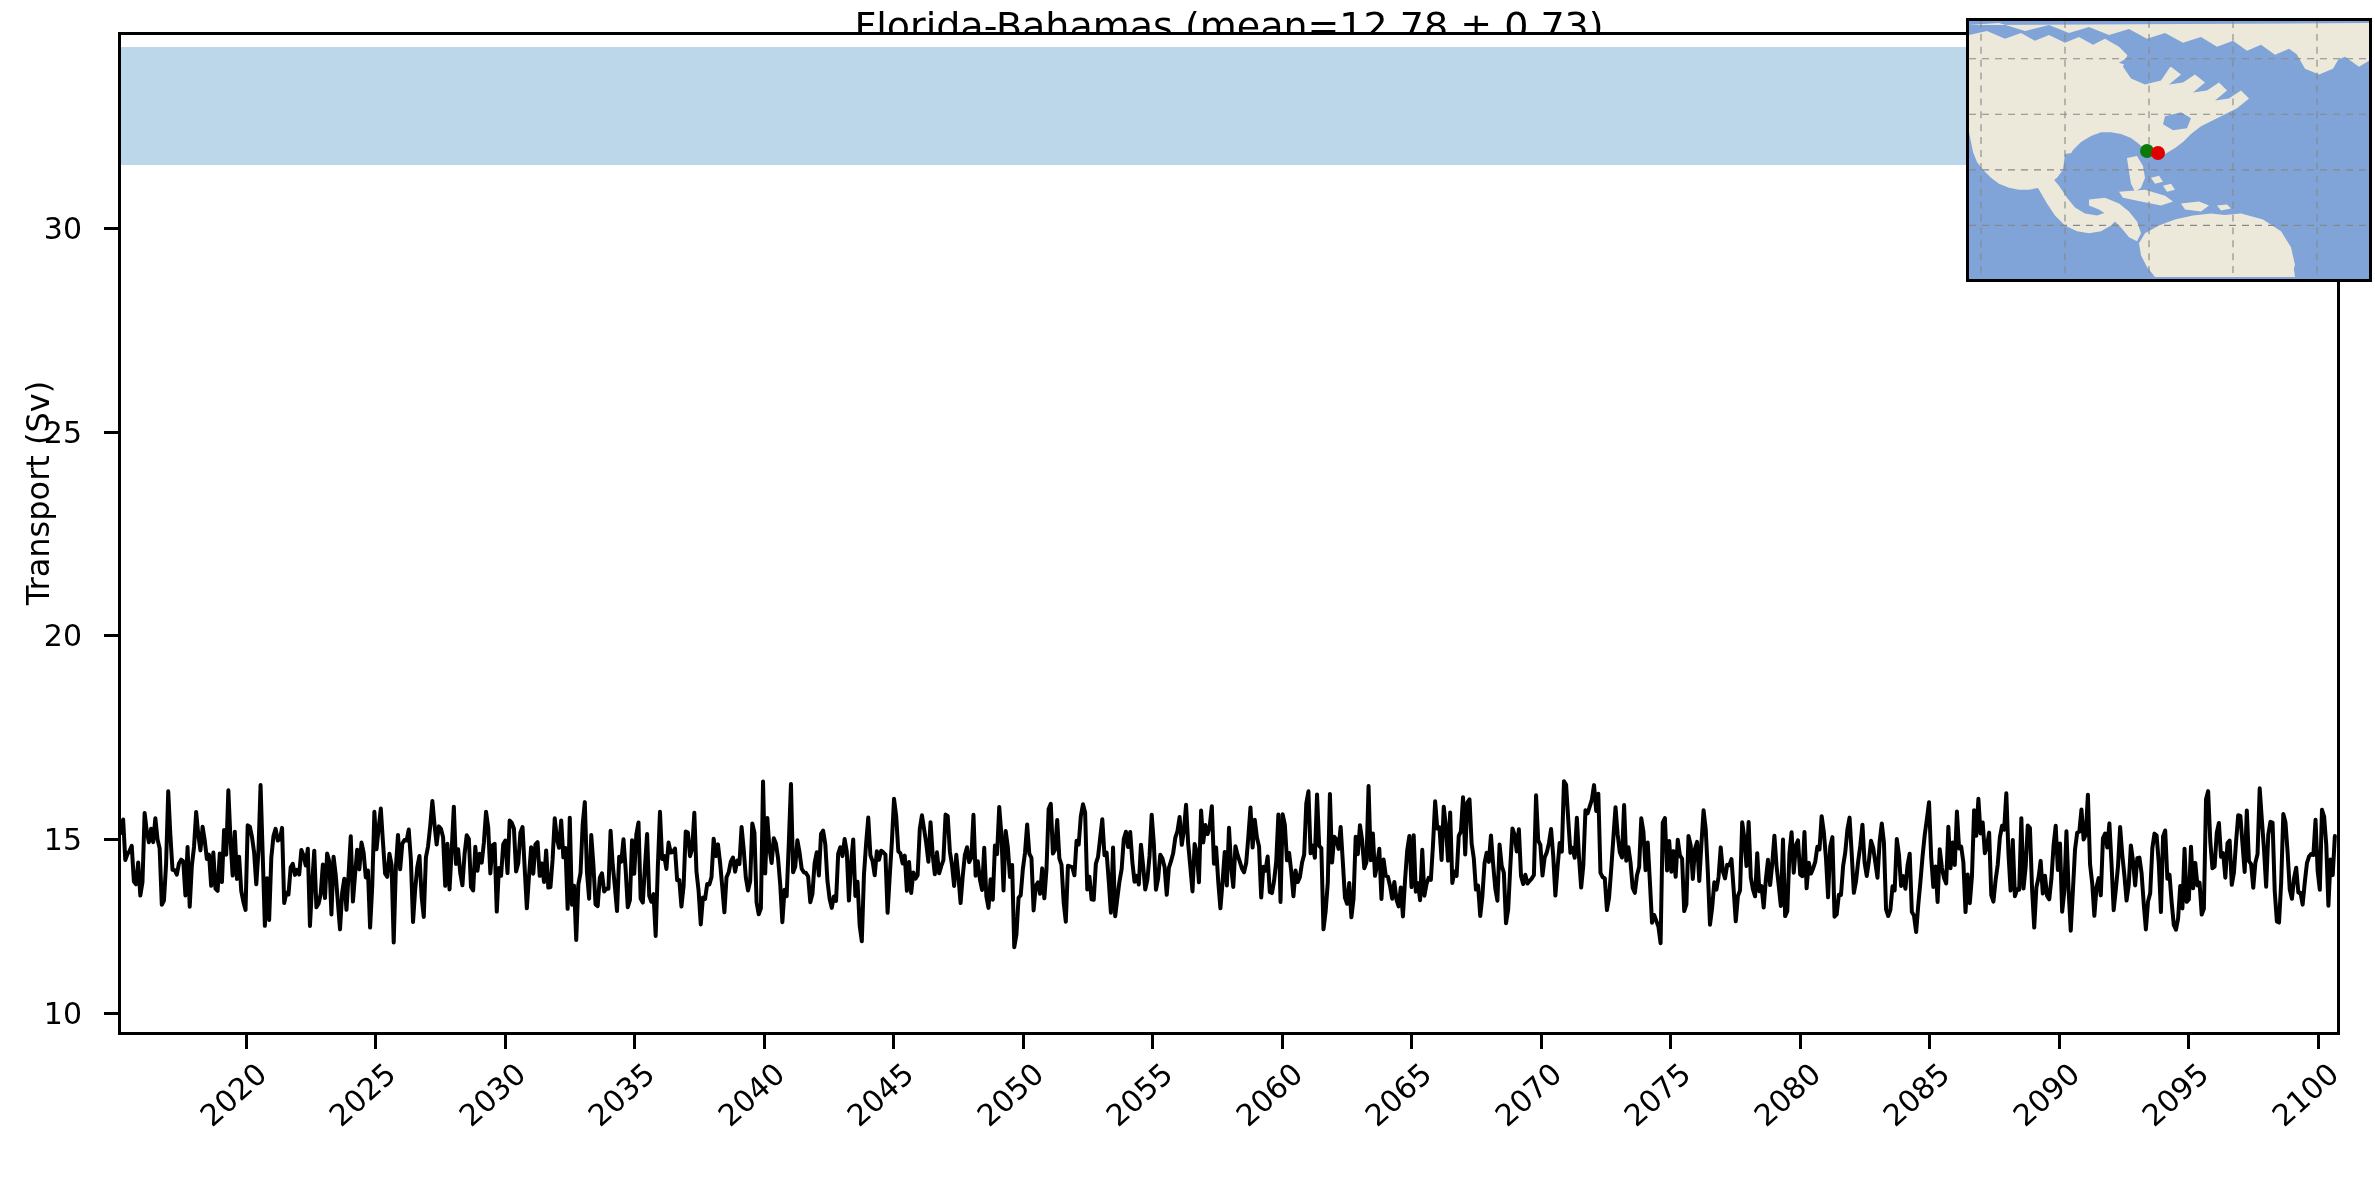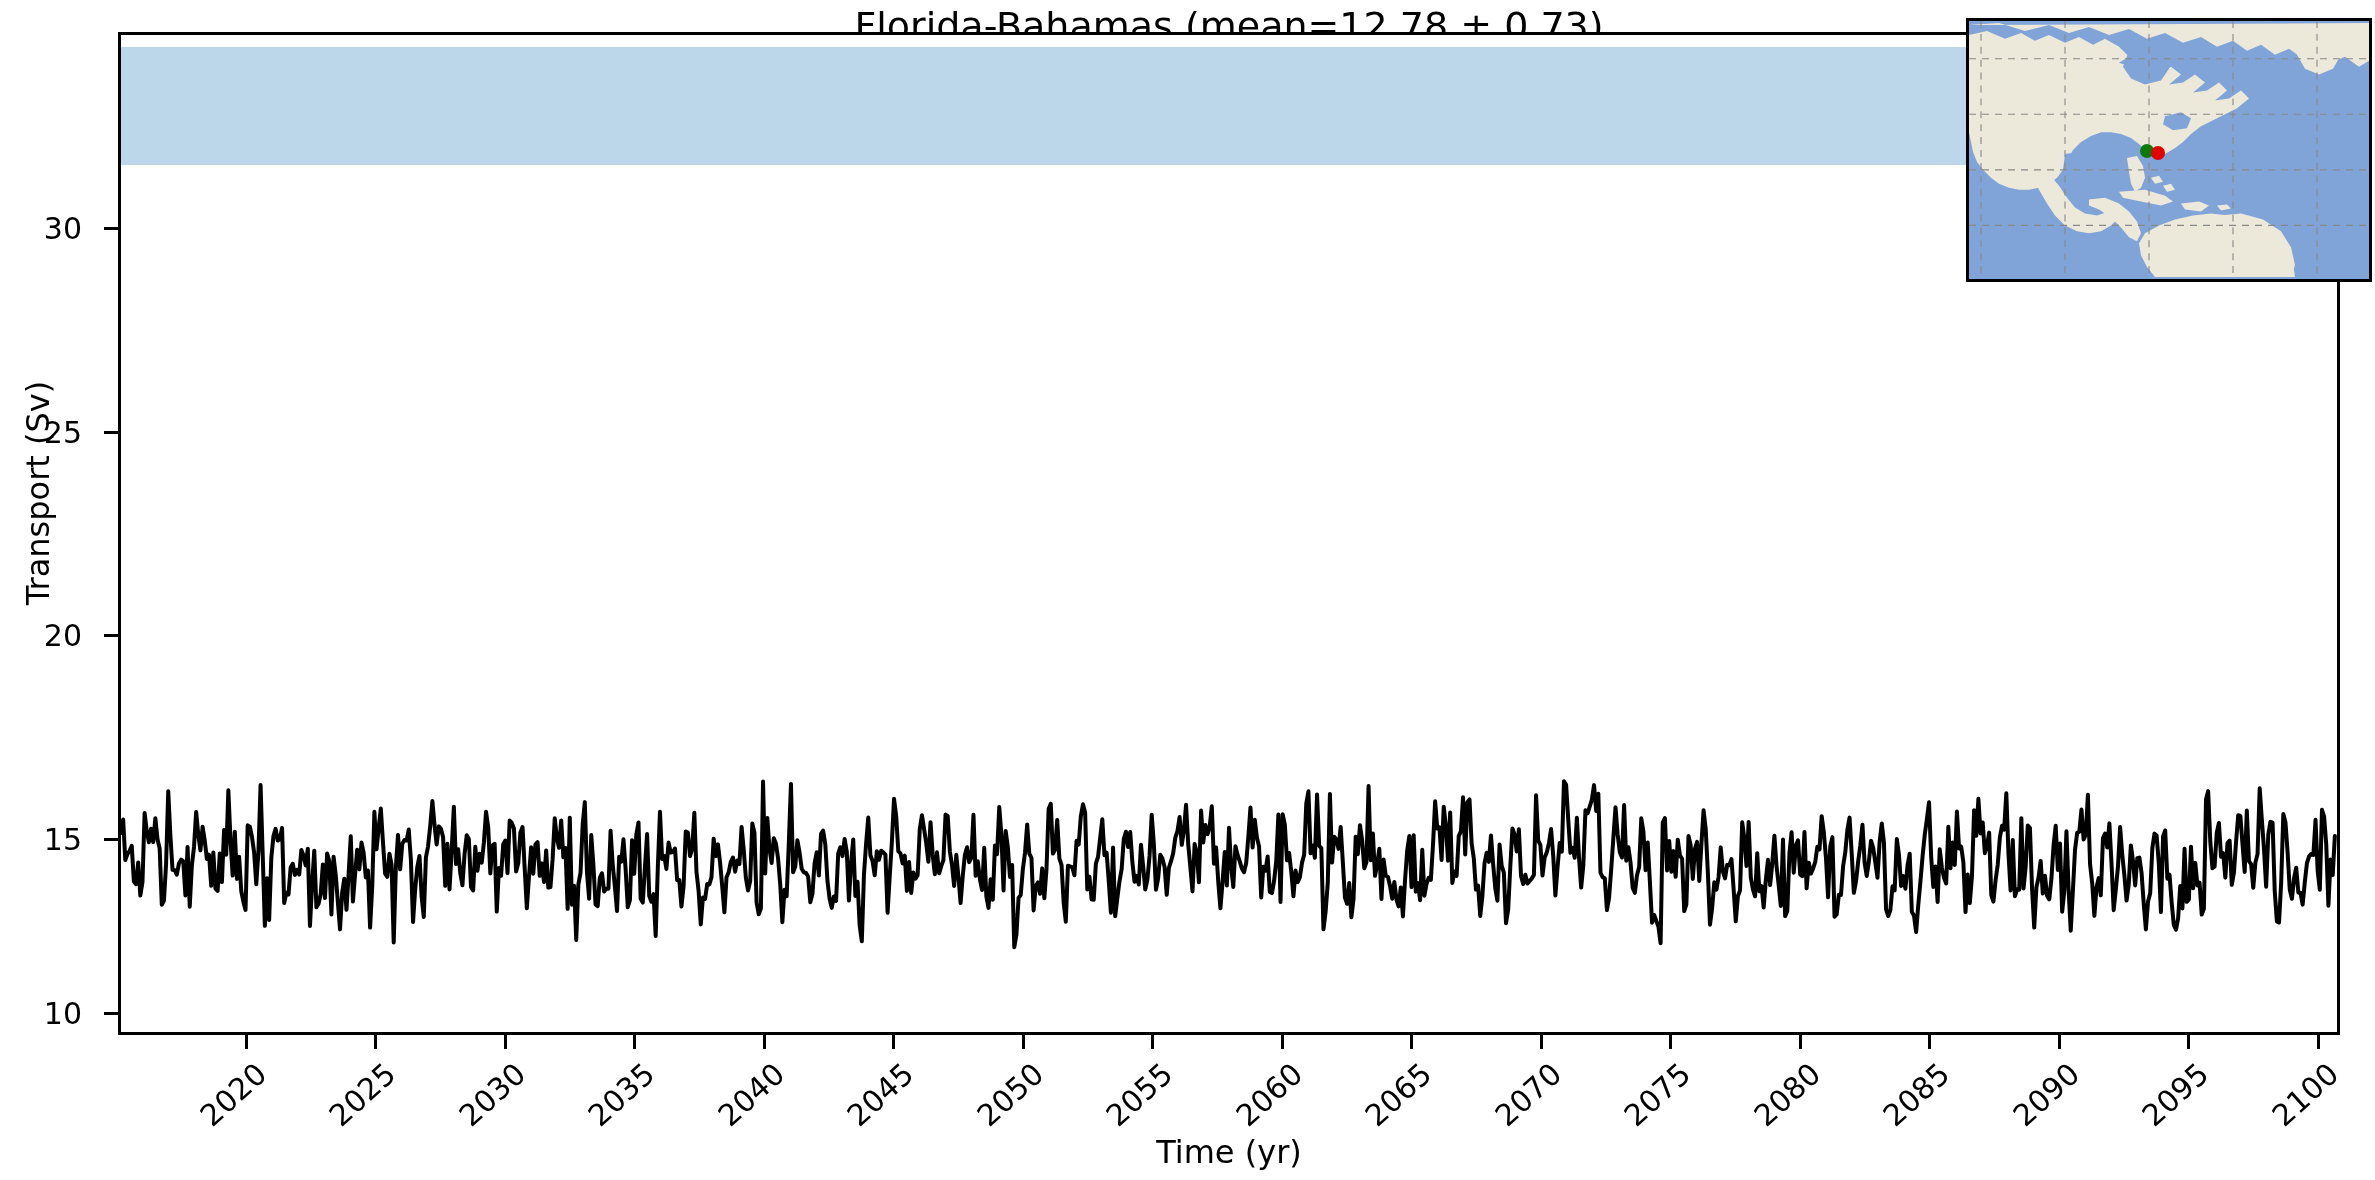--- a/index.html
+++ b/index.html
@@ -245,21 +245,20 @@
 
   <div class="xtick-mark" style="left:2058px;"></div>
   <div class="xtick-label" style="left:1943px;width:120px;">2090</div>
 
   <div class="xtick-mark" style="left:2187px;"></div>
   <div class="xtick-label" style="left:2072px;width:120px;">2095</div>
 
   <div class="xtick-mark" style="left:2317px;"></div>
   <div class="xtick-label" style="left:2202px;width:120px;">2100</div>
 
-  <div id="xlabel">Time (yr)</div>
 
 
   <div id="inset-map">
     <svg viewBox="0 0 400 260" preserveAspectRatio="none">
       <rect x="0" y="0" width="400" height="260" fill="#80a4d8"></rect>
       <g fill="#ece9da">
 
         <path d="M0,0 L400,0 L400,6 L372,4 L352,10 L330,6 L310,14 L296,8 L280,18 L258,12 L240,20 L222,14
                  L206,22 L190,16 L176,26 L160,18 L146,28 L132,20 L118,30 L104,22 L90,32 L74,24 L58,34
                  L42,26 L26,36 L10,28 L0,34 Z" opacity="0"></path>

